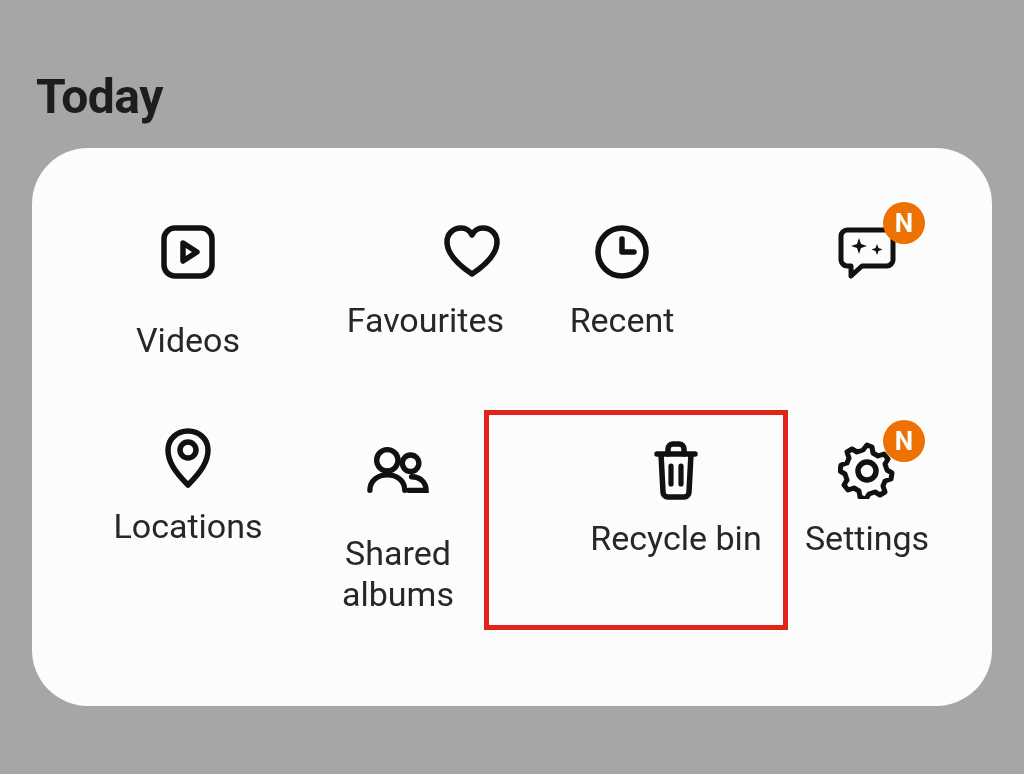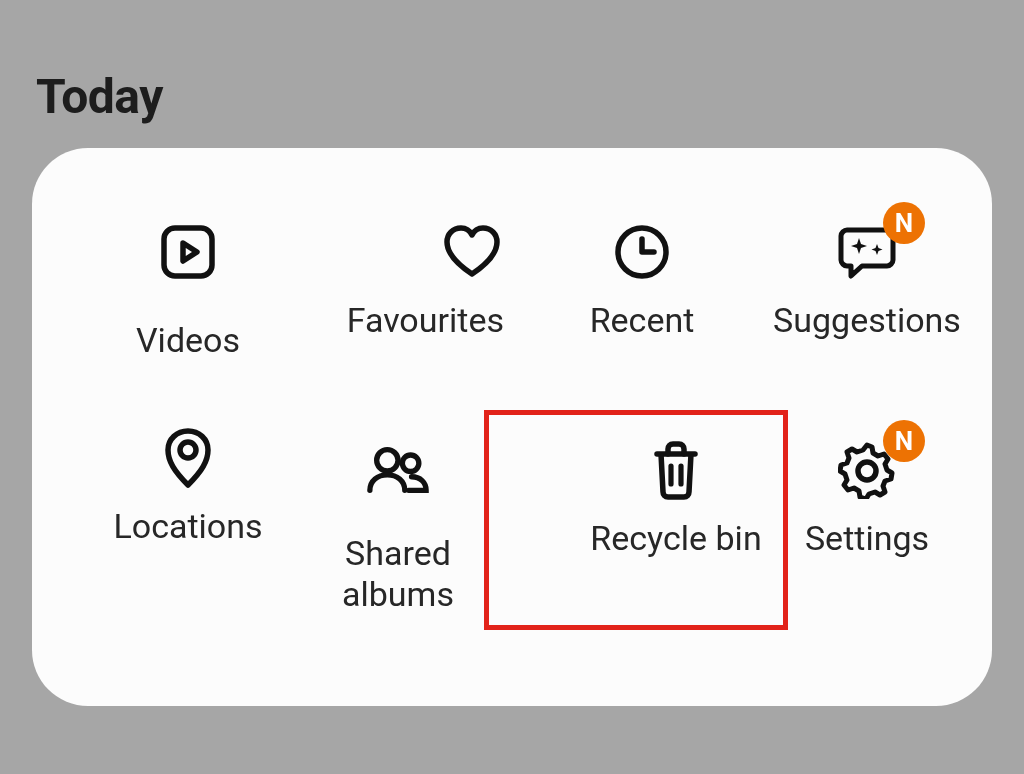--- a/index.html
+++ b/index.html
@@ -100,40 +100,39 @@
 
     <div class="tile" style="left:292px; top:72px; width:180px;align-items:flex-end;">
       <span class="icon-wrap">
         <svg width="60" height="56" viewBox="0 0 60 56" fill="none">
           <path d="M30 50 C15 40 5 30 5 18 C5 10 11 4 19 4 C24 4 28 7 30 11 C32 7 36 4 41 4 C49 4 55 10 55 18 C55 30 45 40 30 50 Z" stroke="#111" stroke-width="5.5" stroke-linejoin="round"></path>
         </svg>
       </span>
       <span class="label">Favourites</span>
     </div>
 
-    <div class="tile" style="left:520px; top:72px; width:180px;">
+    <div class="tile" style="left:500px; top:72px; width:180px;">
       <span class="icon-wrap">
         <svg width="56" height="56" viewBox="0 0 56 56" fill="none">
           <circle cx="28" cy="28" r="24" stroke="#111" stroke-width="5.5"></circle>
           <path d="M28 15 V28 H40" stroke="#111" stroke-width="5.5" stroke-linecap="round" stroke-linejoin="round"></path>
         </svg>
       </span>
       <span class="label">Recent</span>
     </div>
 
     <div class="tile" style="left:740px; top:72px; width:190px;">
       <span class="icon-wrap">
         <svg width="60" height="56" viewBox="0 0 60 56" fill="none">
           <path d="M10 6 H50 C53 6 56 9 56 12 V36 C56 39 53 42 50 42 H25 L14 52 V42 H10 C7 42 4 39 4 36 V12 C4 9 7 6 10 6 Z" stroke="#111" stroke-width="5" stroke-linejoin="round"></path>
           <path d="M22 14 L24 20 L30 22 L24 24 L22 30 L20 24 L14 22 L20 20 Z" fill="#111"></path>
           <path d="M40 20 L41.5 24 L45.5 25.5 L41.5 27 L40 31 L38.5 27 L34.5 25.5 L38.5 24 Z" fill="#111"></path>
         </svg>
         <span class="badge">N</span>
       </span>
-      <span class="label">Suggestions</span>
     </div>
 
     <div class="tile" style="left:66px; top:278px; width:180px;">
       <span class="icon-wrap">
         <svg width="48" height="62" viewBox="0 0 48 62" fill="none">
           <path d="M24 58 C10 44 4 34 4 23 C4 12 13 4 24 4 C35 4 44 12 44 23 C44 34 38 44 24 58 Z" stroke="#111" stroke-width="5.5" stroke-linejoin="round"></path>
           <circle cx="24" cy="23" r="8" stroke="#111" stroke-width="5.5"></circle>
         </svg>
       </span>
       <span class="label">Locations</span>

